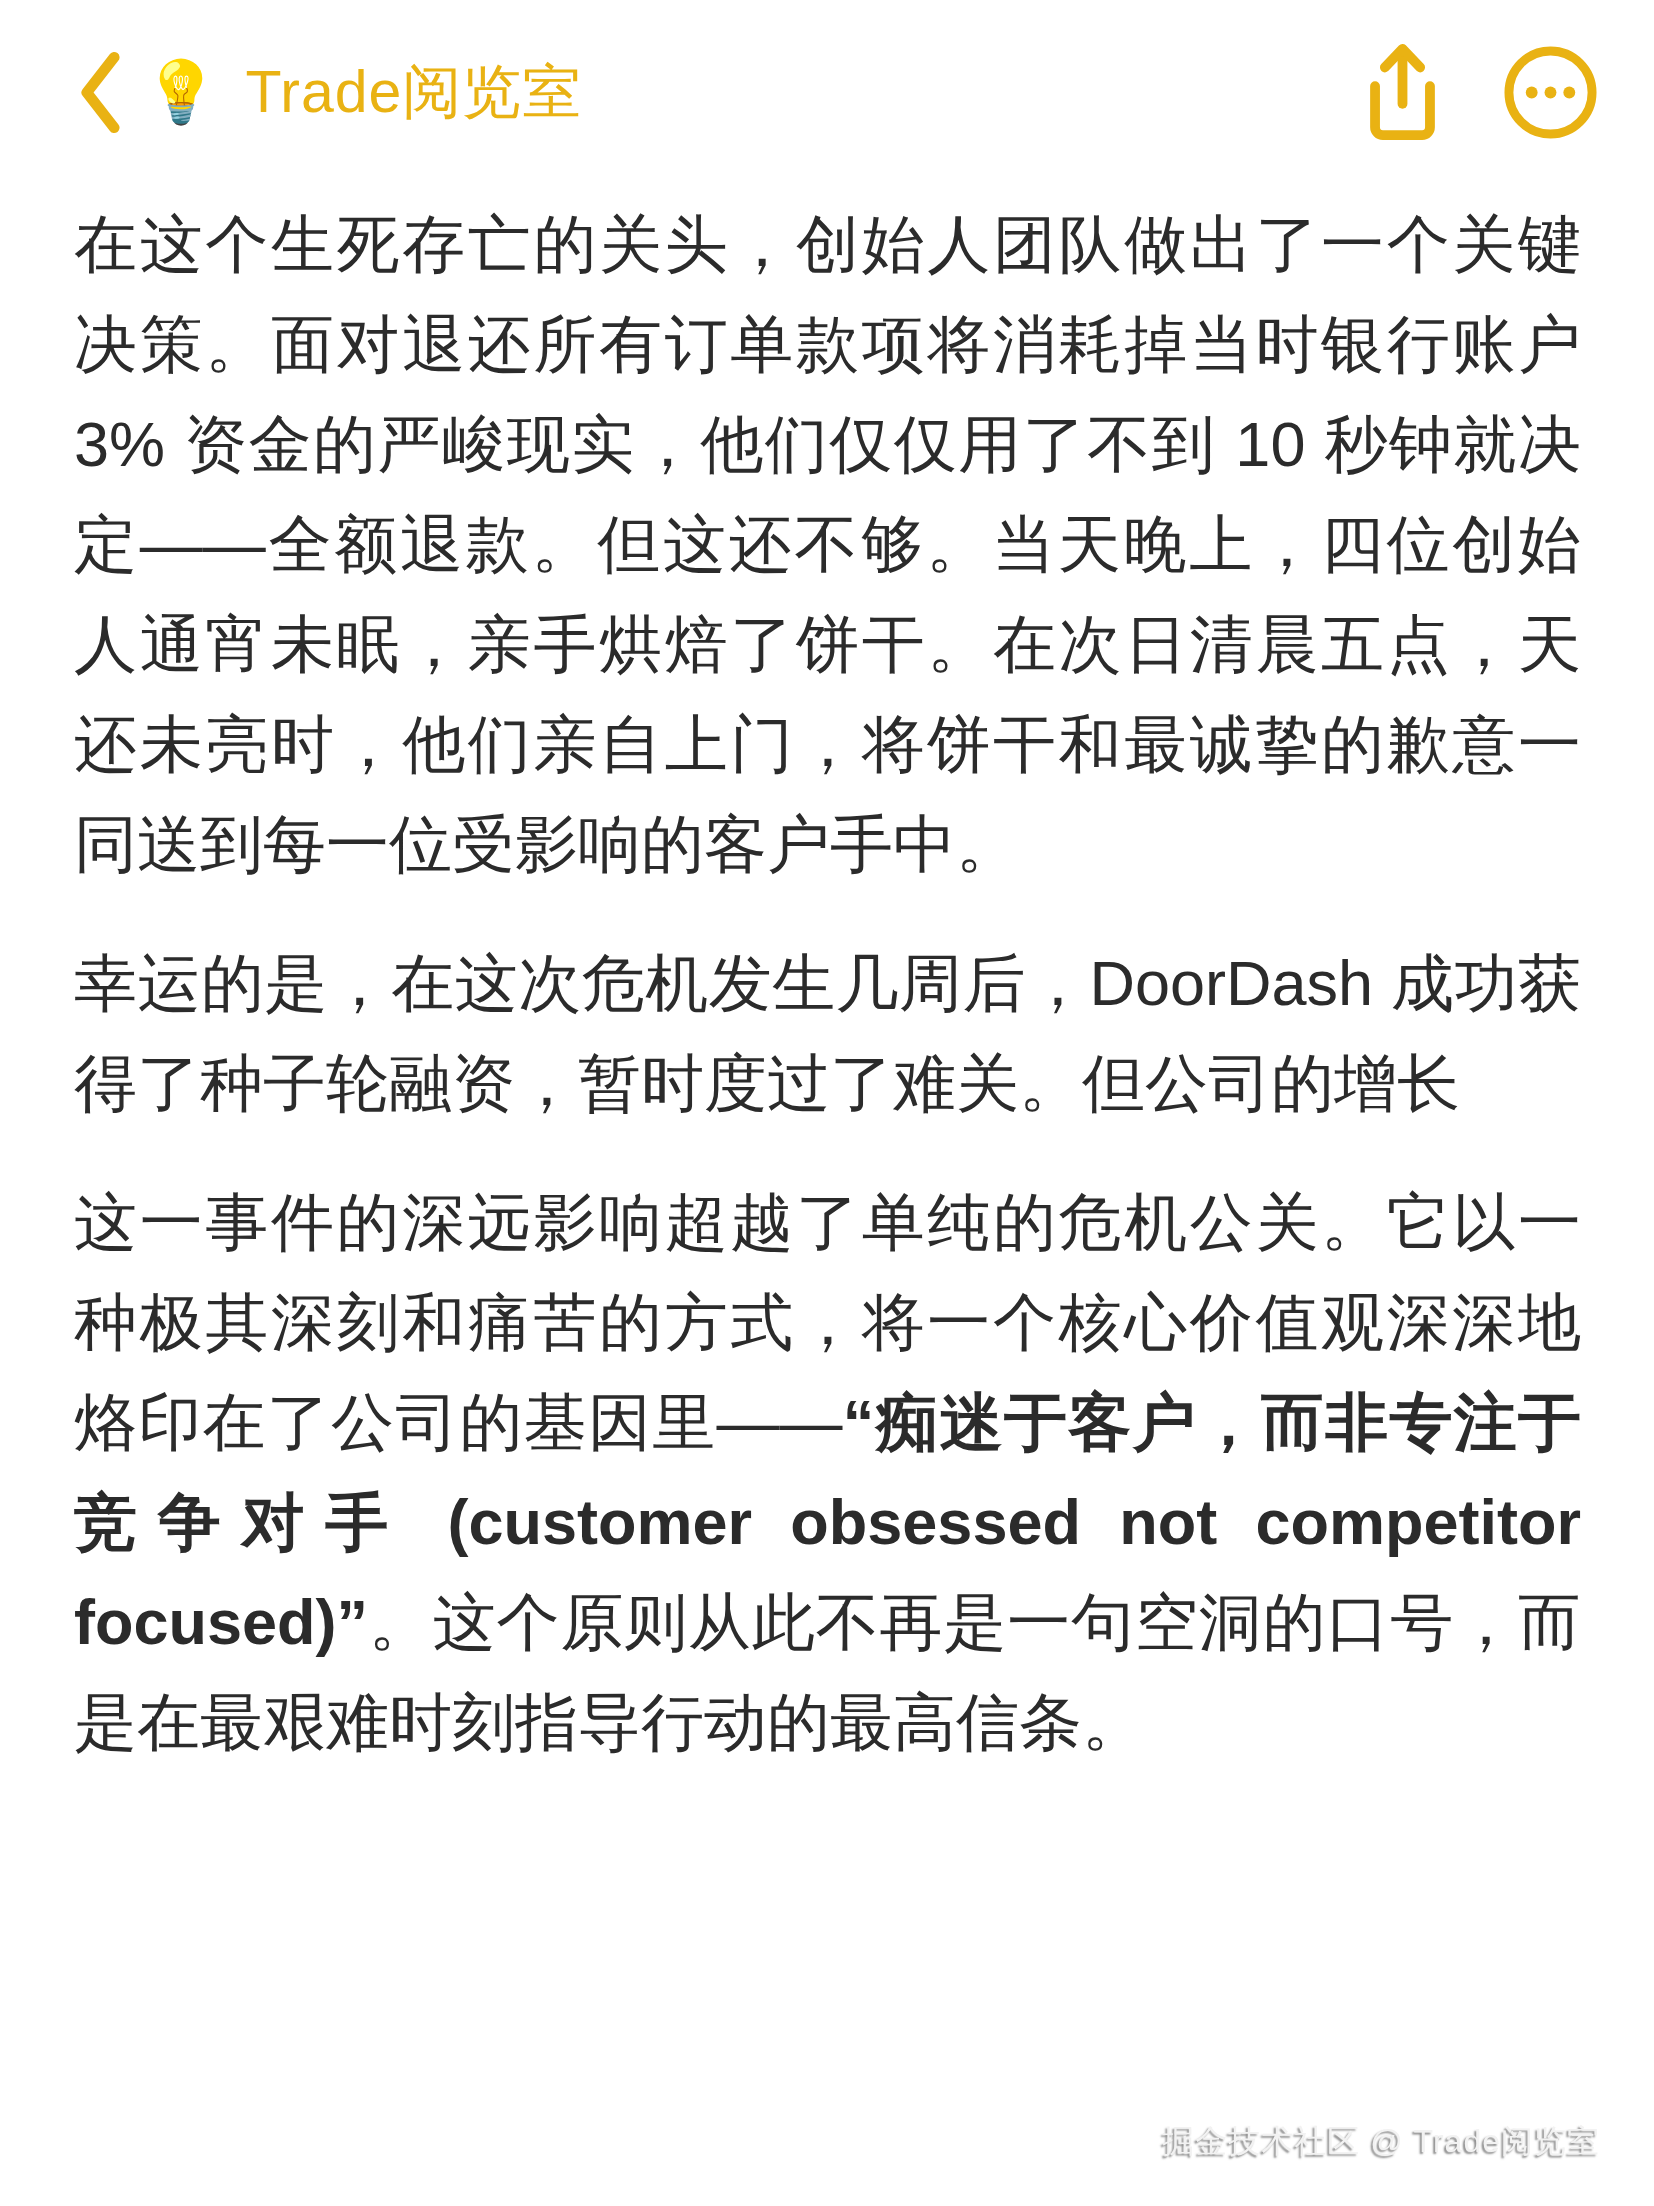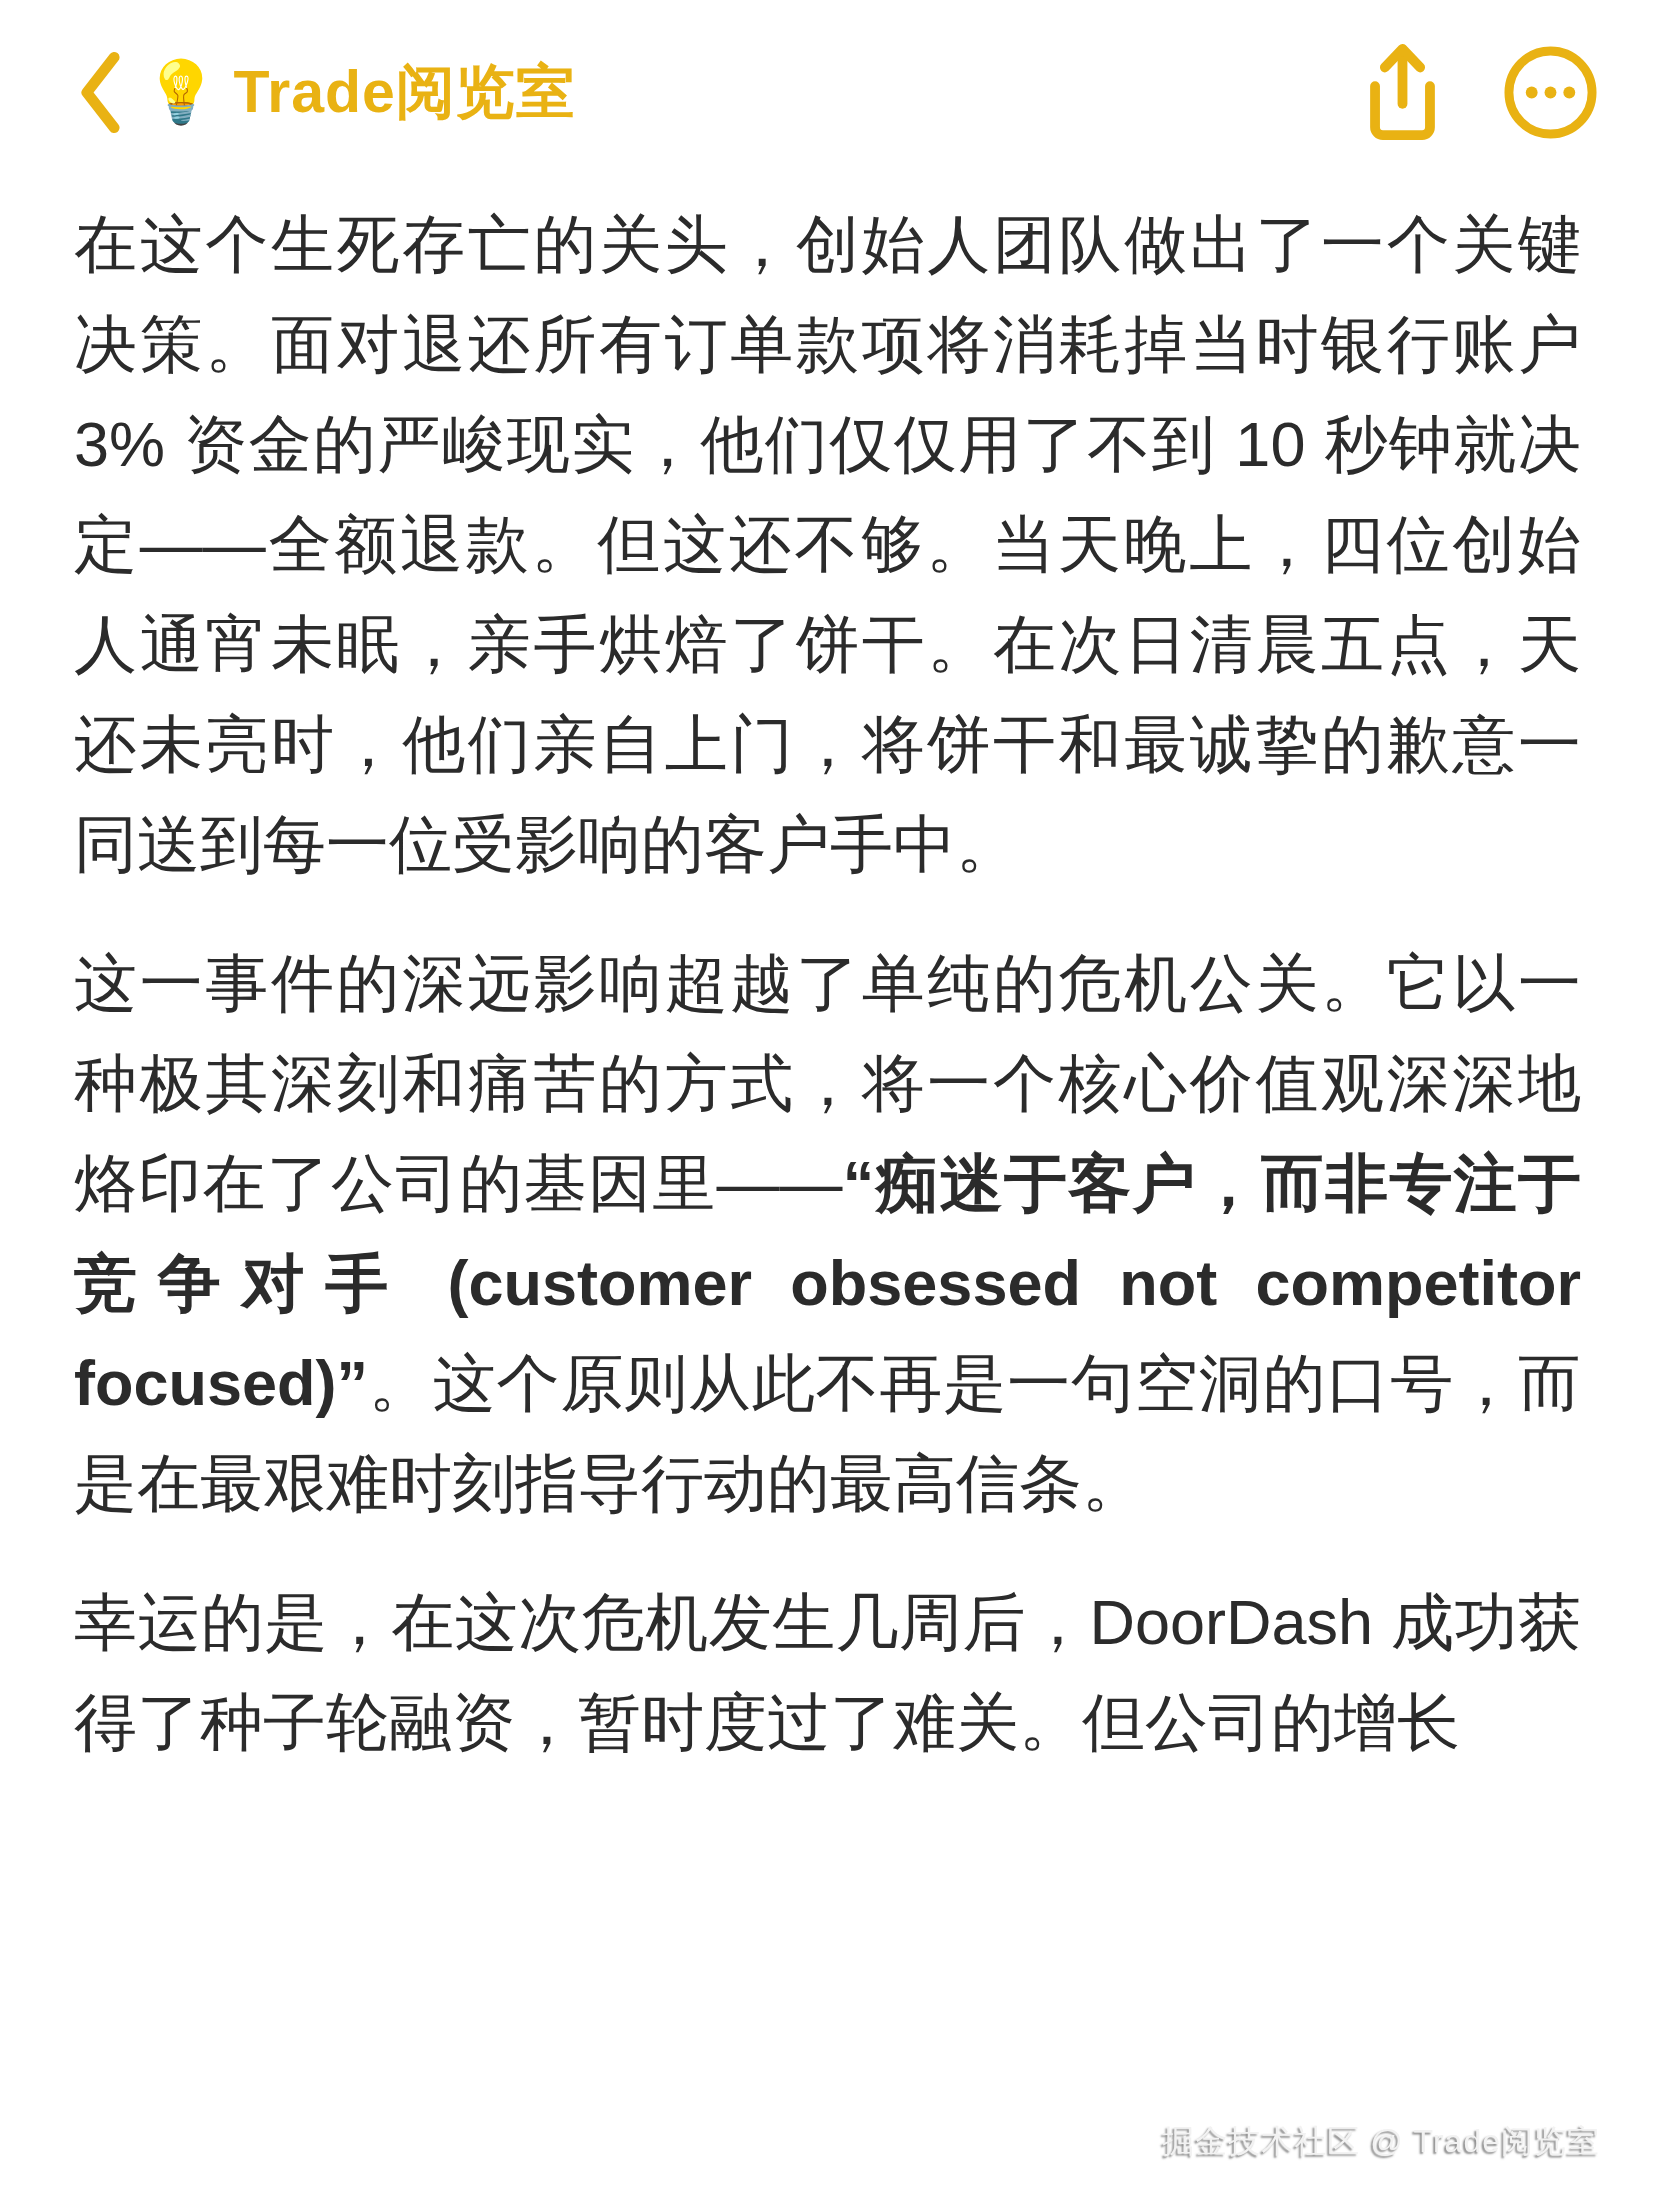--- a/index.html
+++ b/index.html
@@ -32,23 +32,23 @@
   }
   .title-wrap {
     display: flex; align-items: center; gap: 13.8px;
   }
   .bulb {
     font-size: 61px;
     line-height: 1;
     color: #E9B213;
   }
   .page-title {
-    margin: 0;
+    margin: 12px;
     font-size: 59px;
-    font-weight: bold;
+    font-weight: normal;
     color: #E9B213;
     letter-spacing: 1px;
     line-height: 1;
   }
   .header-right {
     display: flex; align-items: center; gap: 63px;
   }
   .icon-btn { display: flex; align-items: center; justify-content: center; cursor: pointer; }
   
   .article-body {
@@ -104,18 +104,18 @@
         <circle cx="29" cy="48" r="6" fill="#E9B213"></circle>
         <circle cx="48" cy="48" r="6" fill="#E9B213"></circle>
         <circle cx="67" cy="48" r="6" fill="#E9B213"></circle>
       </svg>
     </div>
   </div>
 </header>
 
 <main class="article-body">
     <p class="para"><span>在这个生死存亡的关头，创始人团队做出了一个关键决策。面对退还所有订单款项将消耗掉当时银行账户 3% 资金的严峻现实，他们仅仅用了不到 10 秒钟就决定——全额退款。但这还不够。当天晚上，四位创始人通宵未眠，亲手烘焙了饼干。在次日清晨五点，天还未亮时，他们亲自上门，将饼干和最诚挚的歉意一同送到每一位受影响的客户手中。</span></p>
+    <p class="para"><span>幸运的是，在这次危机发生几周后，DoorDash 成功获得了种子轮融资，暂时度过了难关。但公司的增长</span></p>
     <p class="para"><span>这一事件的深远影响超越了单纯的危机公关。它以一种极其深刻和痛苦的方式，将一个核心价值观深深地烙印在了公司的基因里——</span><span class="bold">“痴迷于客户，而非专注于竞争对手 (customer obsessed not competitor focused)”</span><span>。这个原则从此不再是一句空洞的口号，而是在最艰难时刻指导行动的最高信条。</span></p>
-    <p class="para"><span>幸运的是，在这次危机发生几周后，DoorDash 成功获得了种子轮融资，暂时度过了难关。但公司的增长</span></p>
   </main>
 
 <div class="watermark">掘金技术社区 @ Trade阅览室</div>
 
 
 </body></html>

